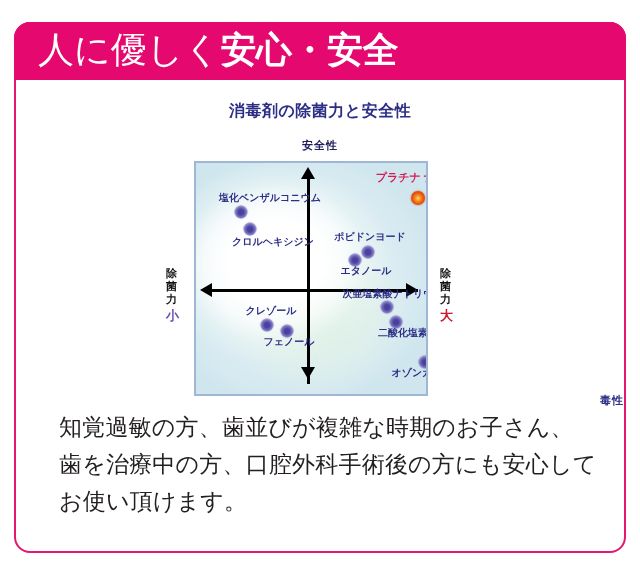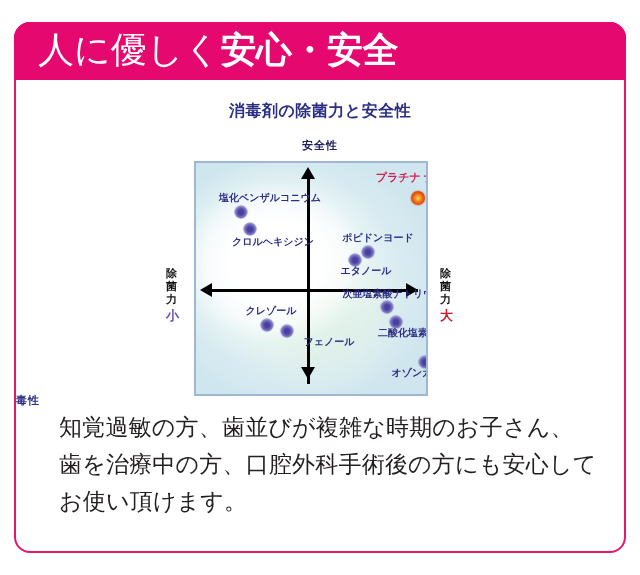--- a/index.html
+++ b/index.html
@@ -80,21 +80,21 @@
     color: #22215e;
     font-size: 11px;
     font-weight: bold;
     letter-spacing: 1px;
   }
   .axis-bottom-label {
     position: absolute;
     left: 0;
     top: 311px;
     width: 608px;
-    text-align: left;
+    text-align: right;
     color: #2c2f86;
     font-size: 11px;
     font-weight: bold;
     letter-spacing: 1px;
   }
 
   
   .panel {
     position: absolute;
     left: 178px;
@@ -244,31 +244,31 @@
       <div class="arrow arrow-left"></div>
       <div class="arrow arrow-right"></div>
       <div id="plot-layer">
           <div class="dot highlight" style="left: 222px; top: 35px;"></div>
           <div class="plabel accent" style="left: 215px; top: 8px;">プラチナ ナノ</div>
           <div class="dot" style="left: 45px; top: 49px;"></div>
           <div class="plabel" style="left: 74px; top: 29px;">塩化ベンザルコニウム</div>
           <div class="dot" style="left: 54px; top: 66px;"></div>
           <div class="plabel" style="left: 77px; top: 73px;">クロルヘキシジン</div>
           <div class="dot" style="left: 172px; top: 89px;"></div>
-          <div class="plabel" style="left: 182px; top: 69px;">ポビドンヨード</div>
+          <div class="plabel" style="left: 174px; top: 69px; font-family: Liberation Mono, monospace;">ポビドンヨード</div>
           <div class="dot" style="left: 159px; top: 97px;"></div>
           <div class="plabel" style="left: 170px; top: 102px;">エタノール</div>
           <div class="dot" style="left: 191px; top: 144px;"></div>
           <div class="plabel" style="left: 197px; top: 125px;">次亜塩素酸ナトリウム</div>
           <div class="dot" style="left: 200px; top: 159px;"></div>
           <div class="plabel" style="left: 207px; top: 164px;">二酸化塩素</div>
           <div class="dot" style="left: 71px; top: 162px;"></div>
           <div class="plabel" style="left: 75px; top: 142px;">クレゾール</div>
           <div class="dot" style="left: 91px; top: 168px;"></div>
-          <div class="plabel" style="left: 93px; top: 173px; margin-left: 40px;">フェノール</div>
+          <div class="plabel" style="left: 93px; top: 173px;">フェノール</div>
           <div class="dot" style="left: 229px; top: 199px;"></div>
           <div class="plabel" style="left: 221px; top: 204px;">オゾンガス</div>
         </div>
     </div>
 
   </div>
 
   <div class="body-text">
     <p>知覚過敏の方、歯並びが複雑な時期のお子さん、</p>
     <p>歯を治療中の方、口腔外科手術後の方にも安心して</p>

